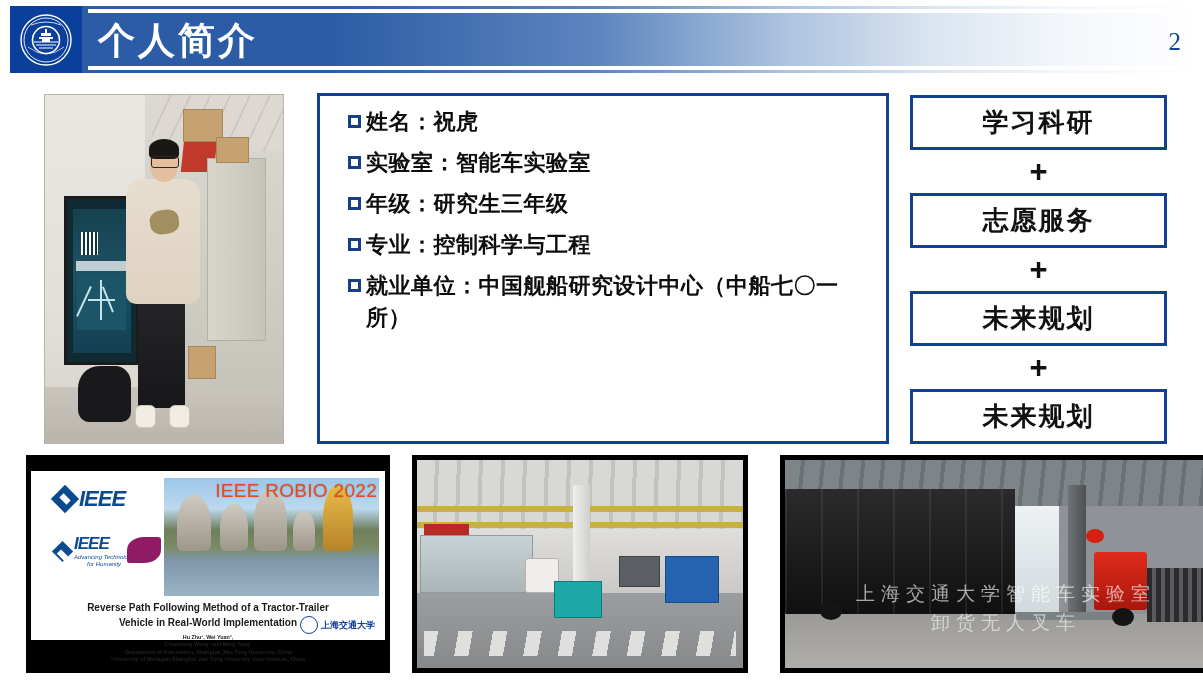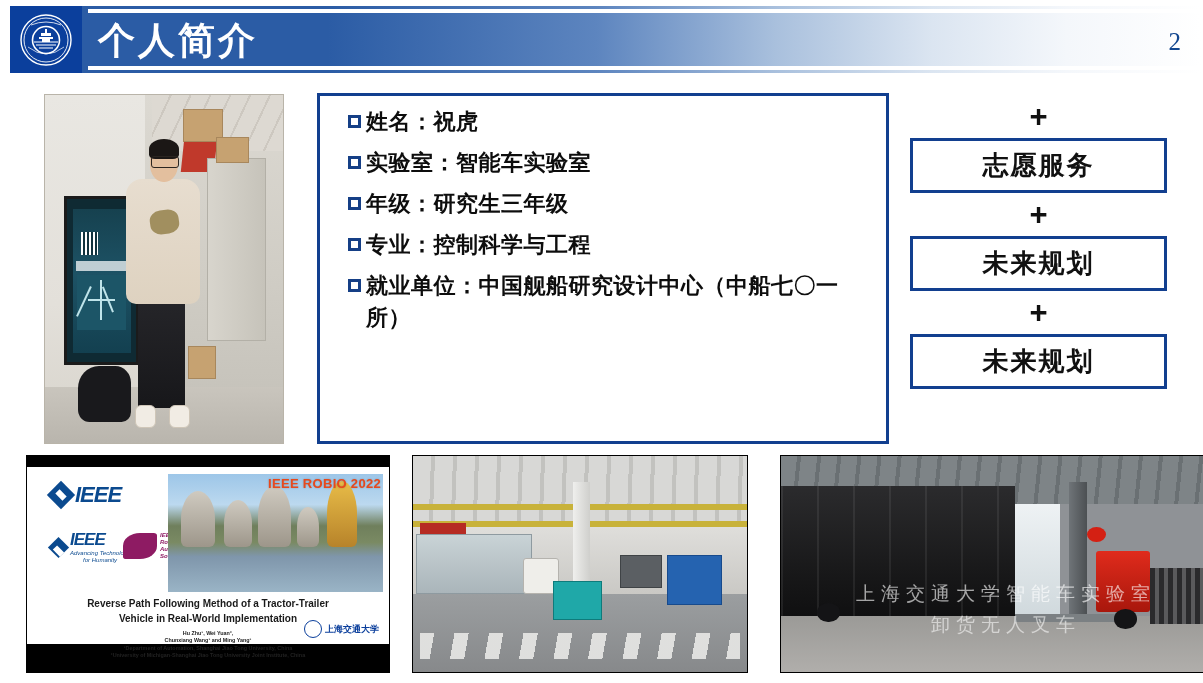--- a/index.html
+++ b/index.html
@@ -191,21 +191,21 @@
     color: #111111;
     line-height: 43px;
   }
 
   
   .bottom-photo {
     position: absolute;
     top: 455px;
     height: 218px;
     overflow: hidden;
-    border: 1px solid #000000;
+    border: 5px solid #000000;
     box-sizing: border-box;
   }
   #photo-poster { left: 22px; width: 364px; background:#ffffff; }
   #photo-factory { left: 408px; width: 336px; background:#b9bcbd; }
   #photo-forklift { left: 776px; width: 452px; background:#8f9296; }
 
   
   .poster-bar { position:absolute; left:0; width:100%; height:11px; background:#000; }
   .poster-bar.top { top:0; }
   .poster-bar.bottom { bottom:0; height:28px; }
@@ -221,21 +221,21 @@
       overflow:hidden; }
   .stupa { position:absolute; bottom:38%; background: linear-gradient(to bottom,#cfcac0,#9d968a);
       border-radius: 50% 50% 6px 6px; }
   .poster-title { position:absolute; left:0; right:0; top:140px;
       text-align:center; font-size:10px; font-weight:bold; color:#1a1a1a; line-height:15px;}
   .poster-authors { position:absolute; left:0; right:0; top:174px;
       text-align:center; font-size:5.4px; font-weight:bold; color:#222; line-height:7.4px;}
   .poster-sjtu { position:absolute; right:10px; bottom:34px; display:flex; align-items:center; gap:3px;}
   .poster-sjtu-seal { width:16px; height:16px; border-radius:50%; border:1.5px solid #0b3f9c; }
   .poster-sjtu-txt { font-size:9px; color:#0b3f9c; font-weight:bold; font-family:"Liberation Serif", serif;}
-  .poster-ribbon { position:absolute; right:8px; top:20px; font-size:13px; font-weight:bold;
+  .poster-ribbon { position:absolute; right:8px; top:20px; font-size:19px; font-weight:normal;
       color:#e8491d; letter-spacing:0.3px; text-shadow: 0 0 2px rgba(0,0,0,.25);}
 
   
   .fx-roof { position:absolute; left:0; top:0; width:100%; height:33%;
       background: repeating-linear-gradient(92deg,#d8d8d6 0 18px,#c2c2bf 18px 22px); }
   .fx-beam { position:absolute; left:0; width:100%; height:6px; background:#c8b23a; }
   .fx-wall { position:absolute; top:33%; left:0; width:100%; height:32%;
       background: linear-gradient(to bottom,#dfdedb,#c9c8c4); }
   .fx-floor { position:absolute; bottom:0; left:0; width:100%; height:36%;
       background: linear-gradient(to bottom,#9b9ea0,#87898b); }
@@ -377,20 +377,21 @@
       <span class="bullet-sq"></span>
       <span class="info-text">
         <span>就业单位：</span><span>中国舰船研究设计中心（中船七〇一所）</span>
       </span>
     </div>
 
 
   </div>
 
   <div id="right-stack">
+    <div class="pill">学习科研</div>
     <div class="plus">+</div>
     <div class="pill">志愿服务</div>
     <div class="plus">+</div>
     <div class="pill">未来规划</div>
     <div class="plus">+</div>
     <div class="pill">未来规划</div>
   </div>
 
   <div class="bottom-photo" id="photo-poster">
     <div class="poster-bar top"></div>

